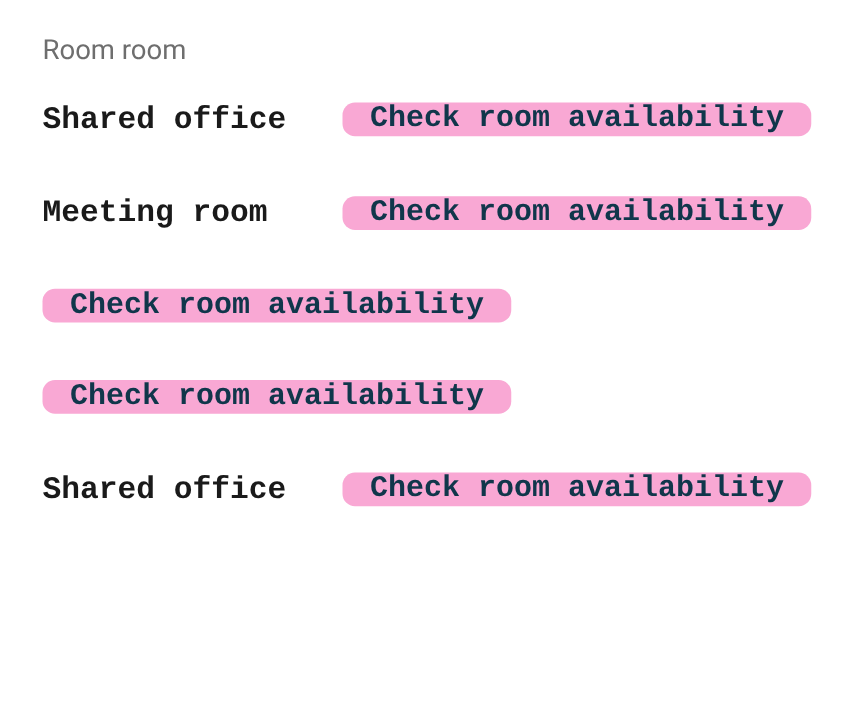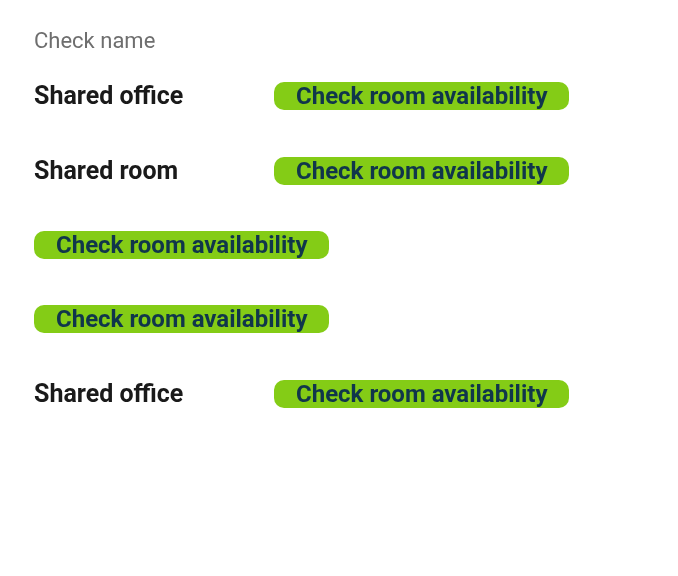--- a/index.html
+++ b/index.html
@@ -22,55 +22,56 @@
     }
     .room-list {
       display: flex;
       flex-direction: column;
       gap: 46px;
     }
     .room-row {
       display: flex;
       align-items: center;
       justify-content: flex-start;
+      font-family: Liberation Mono, monospace;
     }
     .room-name {
       font-size: 25px;
       font-weight: 700;
       color: #1a1a1a;
       width: 240px;
       flex-shrink: 0;
     }
     .check-button {
-      background: #84cc16;
+      background: #f9a8d4;
       border: none;
       border-radius: 10px;
       padding: 0 22px;
       font-size: 24px;
       font-weight: 700;
       color: #10364b;
       cursor: pointer;
       font-family: inherit;
       white-space: nowrap;
     }
   </style>
 </head>
 <body>
 
-<div class="header-label">Check name</div>
+<div class="header-label">Room room</div>
 
 <div class="room-list">
 
   <div class="room-row">
     <div class="room-name">Shared office</div>
     <button class="check-button">Check room availability</button>
   </div>
 
   <div class="room-row">
-    <div class="room-name">Shared room</div>
+    <div class="room-name">Meeting room</div>
     <button class="check-button">Check room availability</button>
   </div>
 
   <div class="room-row">
     <button class="check-button">Check room availability</button>
   </div>
 
   <div class="room-row">
     <button class="check-button">Check room availability</button>
   </div>

